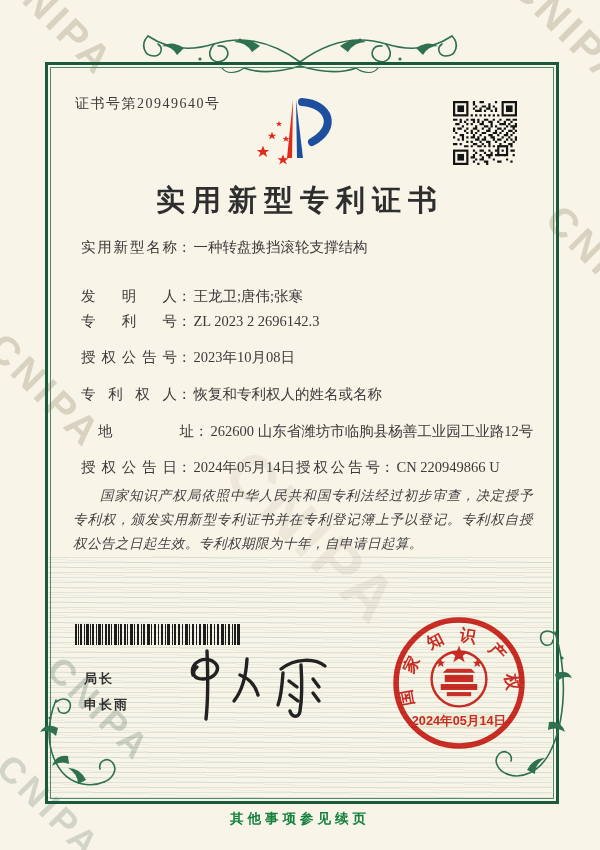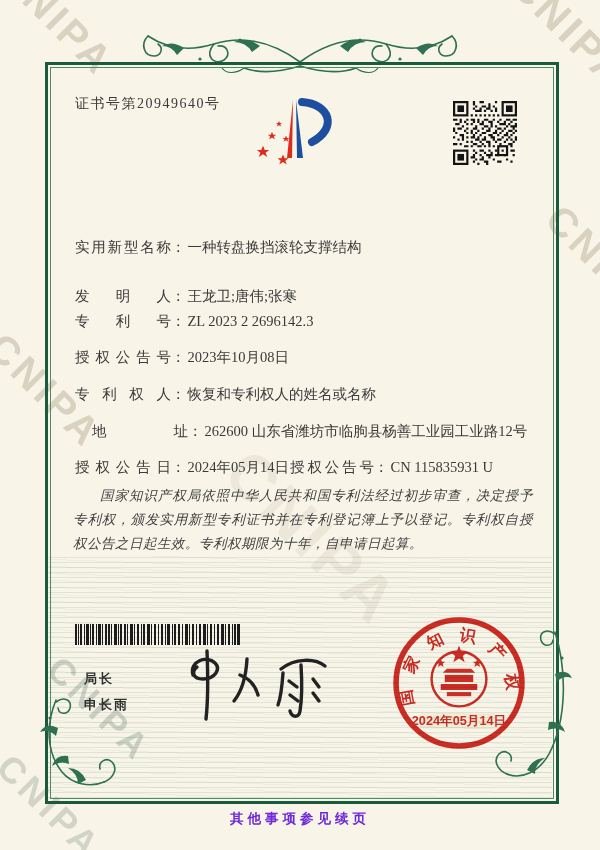--- a/index.html
+++ b/index.html
@@ -27,21 +27,21 @@
         repeating-linear-gradient(2deg, rgba(46,110,80,0.06) 0 1px, transparent 1px 7px);}
   
   .cert-no{position:absolute;left:75px;top:95px;font-size:14px;letter-spacing:1.5px;}
   .logo{position:absolute;left:246px;top:94px;}
   .qr{position:absolute;left:453px;top:101px;}
   
   .title{position:absolute;left:0;top:181px;width:100%;text-align:center;
          font-size:29px;font-weight:bold;letter-spacing:7px;color:#2e2e2e;}
   
   .rows{position:absolute;left:75px;top:238px;width:470px;font-size:14.5px;}
-  .row{position:absolute;left:0;white-space:nowrap;}
+  .row{position:absolute;left:6px;white-space:nowrap;}
   .r0{top:0px;} .r1{top:37px;margin-top:12px;} .r2{top:74px;} .r3{top:110px;}
   .r4{top:147px;} .r5{top:184px;margin-left:17px;} .r6{top:220px;}
   .lbl{display:inline-block;width:96px;text-align:justify;text-align-last:justify;vertical-align:top;}
   .lbl2{display:inline-block;width:84px;text-align:justify;text-align-last:justify;vertical-align:top;}
   .colon{display:inline-block;margin-right:2px;}
   .grp2{position:absolute;left:215px;top:0;white-space:nowrap;}
   
   .paras{position:absolute;left:73px;top:484px;width:460px;font-size:13.5px;
          line-height:24px;text-align:justify;font-style:italic;letter-spacing:0.5px;color:#3f3f3f;}
   .paras p{margin:0;text-indent:2em;}
@@ -54,21 +54,21 @@
   
   .seal{position:absolute;left:392px;top:616px;z-index:3;mix-blend-mode:multiply;}
   
   .orn-top{position:absolute;left:140px;top:32px;}
   .orn-bl{position:absolute;left:38px;top:698px;z-index:2;}
   .orn-br{position:absolute;left:478px;top:630px;transform:scaleX(-1);z-index:1;}
   
   .page-num{position:absolute;left:0;top:773px;width:100%;text-align:center;
             font-size:11.5px;letter-spacing:1px;color:#3a3a3a;}
   .footer-note{position:absolute;left:0;top:810px;width:100%;text-align:center;
-            font-size:13.5px;font-weight:bold;letter-spacing:4px;color:#6d28d9;}
+            font-size:13.5px;font-weight:bold;letter-spacing:4px;color:#15803d;}
 </style>
 </head>
 <body>
 
 <div class="page">
 
   <span class="wm wm1">CNIPA</span>
   <span class="wm wm2">CNIPA</span>
   <span class="wm wm3">CNIPA</span>
   <span class="wm wm4">CNIPA</span>
@@ -150,20 +150,21 @@
       M10 17h1v1h-1z M13 17h2v1h-2z M18 17h1v1h-1z M20 17h2v1h-2z M24 17h1v1h-1z M26 17h1v1h-1z
       M8 18h1v1h-1z M12 18h1v1h-1z M15 18h2v1h-2z M19 18h1v1h-1z M23 18h1v1h-1z M27 18h1v1h-1z
       M9 19h2v1h-2z M13 19h1v1h-1z M16 19h1v2h-1z M21 19h1v1h-1z M25 19h2v1h-2z
       M8 20h1v1h-1z M11 20h2v1h-2z M14 20h1v1h-1z M18 20h1v1h-1z M26 20h1v1h-1z
       M9 22h1v1h-1z M12 22h2v1h-2z M16 22h1v1h-1z M19 22h1v1h-1z M26 22h2v1h-2z
       M10 23h1v1h-1z M14 23h1v1h-1z M17 23h1v2h-1z M9 24h1v1h-1z M12 24h1v1h-1z M15 24h2v1h-2z M19 24h2v1h-2z M23 24h1v1h-1z M27 24h1v1h-1z
       M8 25h2v1h-2z M13 25h1v1h-1z M16 25h1v1h-1z M10 26h1v1h-1z M12 26h2v1h-2z M18 26h1v1h-1z M24 26h1v1h-1z
       M9 27h1v1h-1z M14 27h2v1h-2z M20 27h2v1h-2z M26 27h1v1h-1z M11 28h1v1h-1z M15 28h1v1h-1z"></path>
   </svg>
 
+  <div class="title">实用新型专利证书</div>
 
   <div class="rows">
     <div class="row r0">
       <span class="lbl">实用新型名称</span><span class="colon">：</span><span class="val">一种转盘换挡滚轮支撑结构</span>
     </div>
     <div class="row r1">
       <span class="lbl">发明人</span><span class="colon">：</span><span class="val">王龙卫;唐伟;张寒</span>
     </div>
     <div class="row r2">
       <span class="lbl">专利号</span><span class="colon">：</span><span class="val">ZL 2023 2 2696142.3</span>
@@ -173,21 +174,21 @@
     </div>
     <div class="row r4">
       <span class="lbl">专利权人</span><span class="colon">：</span><span class="val">恢复和专利权人的姓名或名称</span>
     </div>
     <div class="row r5">
       <span class="lbl">地址</span><span class="colon">：</span><span class="val">262600 山东省潍坊市临朐县杨善工业园工业路12号</span>
     </div>
     <div class="row r6">
       <span class="lbl">授权公告日</span><span class="colon">：</span><span class="val">2024年05月14日</span>
       <span class="grp2">
-        <span class="lbl2">授权公告号</span><span class="colon">：</span><span class="val">CN 115835931 U</span>
+        <span class="lbl2">授权公告号</span><span class="colon">：</span><span class="val">CN 220949866 U</span>
       </span>
     </div>
   </div>
 
   <div class="paras">
     <p>国家知识产权局依照中华人民共和国专利法经过初步审查，决定授予专利权，颁发实用新型专利证书并在专利登记簿上予以登记。专利权自授权公告之日起生效。专利权期限为十年，自申请日起算。</p>
   </div>
 
   <svg class="barcode" width="165" height="21" viewBox="0 0 165 21">
     <path fill="#1c1c1c" d="M0 0h2v21H0z M3 0h1v21H3z M5 0h2v21H5z M9 0h1v21H9z M11 0h3v21h-3z M15 0h1v21h-1z

